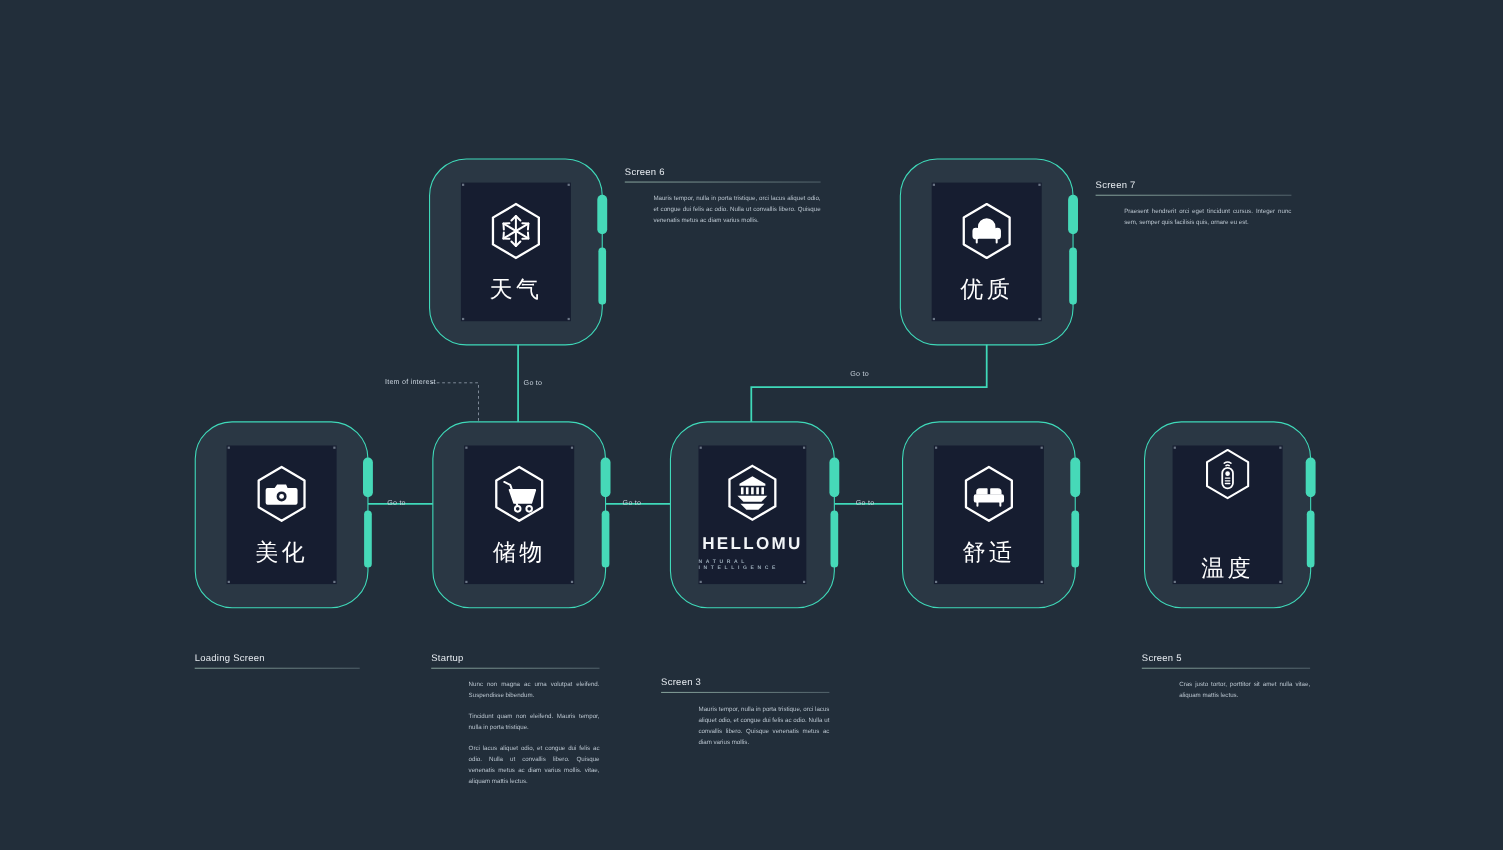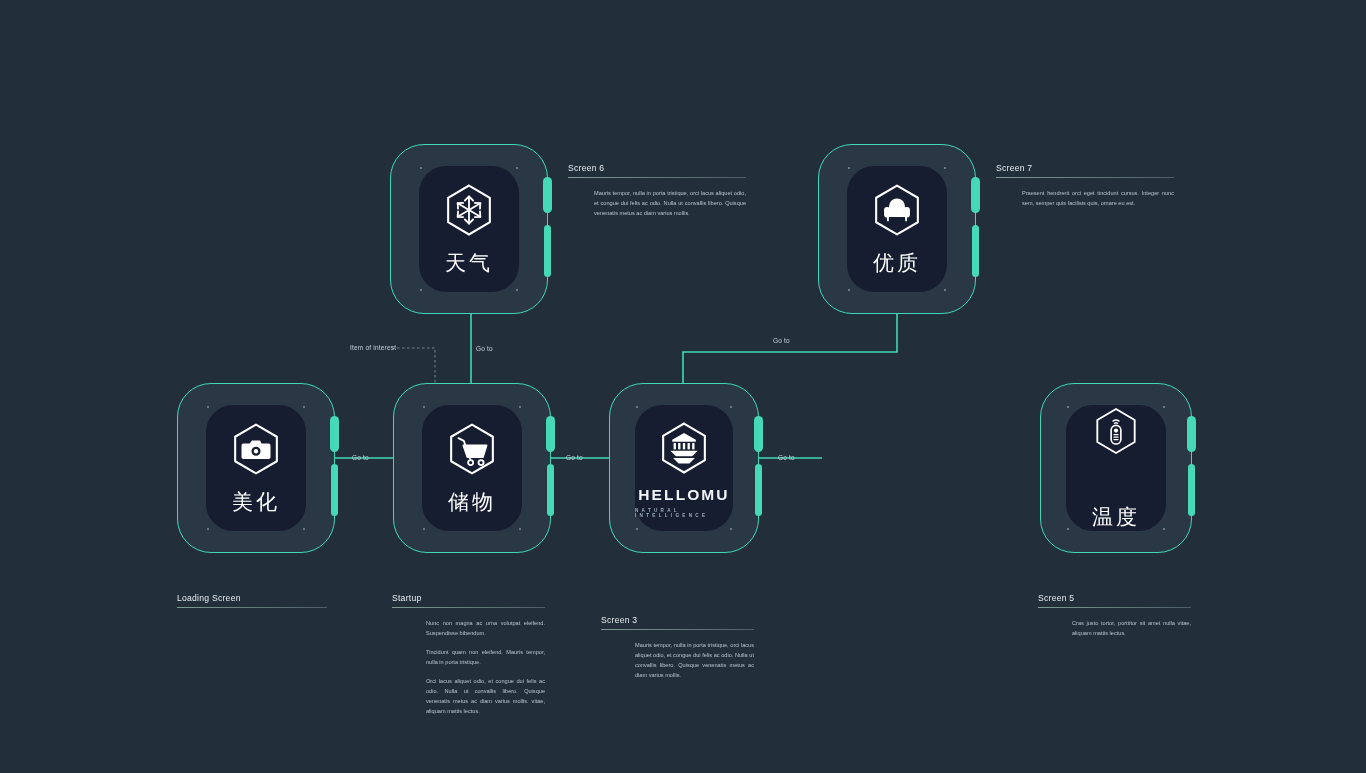--- a/index.html
+++ b/index.html
@@ -42,21 +42,20 @@
   .watch .crown.c1 { top: 32px; height: 36px; }
   .watch .crown.c2 { top: 80px; height: 52px; border-radius: 4px; width: 7px; right: -4px; }
 
   .screen {
     position: relative;
     background: #161d30;
     display: flex;
     flex-direction: column;
     align-items: center;
     justify-content: center;
-    border-radius: 27px;
   }
   .screen .corner {
     position: absolute; width: 2px; height: 2px; background: #6b7686;
   }
   .screen .corner.tl { left: 1px; top: 1px; }
   .screen .corner.tr { right: 1px; top: 1px; }
   .screen .corner.bl { left: 1px; bottom: 1px; }
   .screen .corner.br { right: 1px; bottom: 1px; }
 
   .glyph { display: block; }
@@ -160,21 +159,21 @@
           <path d="M19.5 24.5 L19.9 30.5 M19.5 24.5 L25.5 24.2"></path>
           <path d="M44.5 39.5 L44.1 33.5 M44.5 39.5 L38.5 39.8"></path>
           <path d="M44.5 24.5 L38.5 24.2 M44.5 24.5 L44.1 30.5"></path>
           <path d="M19.5 39.5 L25.5 39.8 M19.5 39.5 L19.9 33.5"></path>
         </g>
       </svg>
       <div class="cn-label">天气</div>
     </div>
   </div>
 
-  <div class="caption side" style="left:568px; top:163px; width:178px;">
+  <div class="caption side" style="left:568px; top:151px; width:178px;">
     <div class="cap-title">Screen 6</div>
     <div class="cap-rule"></div>
     <div class="cap-body">
       <p>Mauris tempor, nulla in porta tristique, orci lacus aliquet odio, et congue dui felis ac odio. Nulla ut convallis libero. Quisque venenatis metus ac diam varius mollis.</p>
     </div>
   </div>
 
   <div class="watch" style="left:818px; top:144px; width:158px; height:170px;">
     <div class="crown c1"></div>
     <div class="crown c2"></div>
@@ -266,20 +265,43 @@
           <rect x="41" y="26.5" width="2.6" height="7"></rect>
           <path d="M17 35 L47 35 L41 41 L23 41 Z"></path>
           <path d="M20 43 L44 43 L38 49 L26 49 Z"></path>
         </g>
       </svg>
       <div class="brand-name">HELLOMU</div>
       <div class="brand-sub">Natural Intelligence</div>
     </div>
   </div>
 
+  <div class="watch" style="left:820px; top:383px; width:158px; height:170px;">
+    <div class="crown c1"></div>
+    <div class="crown c2"></div>
+    <div class="screen" style="width:100px; height:126px;">
+      <span class="corner tl"></span>
+        <span class="corner tr"></span>
+      <span class="corner bl"></span>
+        <span class="corner br"></span>
+      <svg class="glyph" width="58" height="58" viewBox="0 0 64 64" fill="none" stroke="#ffffff" stroke-width="2.3" stroke-linejoin="round">
+        <path d="M32 5 L55 18.5 L55 45.5 L32 59 L9 45.5 L9 18.5 Z"></path>
+        <g fill="#ffffff" stroke="#ffffff" stroke-width="1.4">
+          <path d="M20 30 a3 3 0 0 1 3-3 h7 v5 h-10 z"></path>
+          <path d="M34 27 h7 a3 3 0 0 1 3 3 v2 h-10 z"></path>
+          <rect x="17.5" y="33" width="29" height="7" rx="1.5"></rect>
+        </g>
+        <g stroke="#ffffff" stroke-width="2" stroke-linecap="round">
+          <path d="M20.5 40.5 L20.5 44"></path>
+          <path d="M43.5 40.5 L43.5 44"></path>
+        </g>
+      </svg>
+      <div class="cn-label">舒适</div>
+    </div>
+  </div>
 
   <div class="watch" style="left:1040px; top:383px; width:152px; height:170px;">
     <div class="crown c1"></div>
     <div class="crown c2"></div>
     <div class="screen" style="width:100px; height:126px;gap:36px;">
       <span class="corner tl"></span>
         <span class="corner tr"></span>
       <span class="corner bl"></span>
         <span class="corner br"></span>
       <svg class="glyph" width="58" height="58" viewBox="0 0 64 64" fill="none" stroke="#ffffff" stroke-width="2.3" stroke-linejoin="round">

